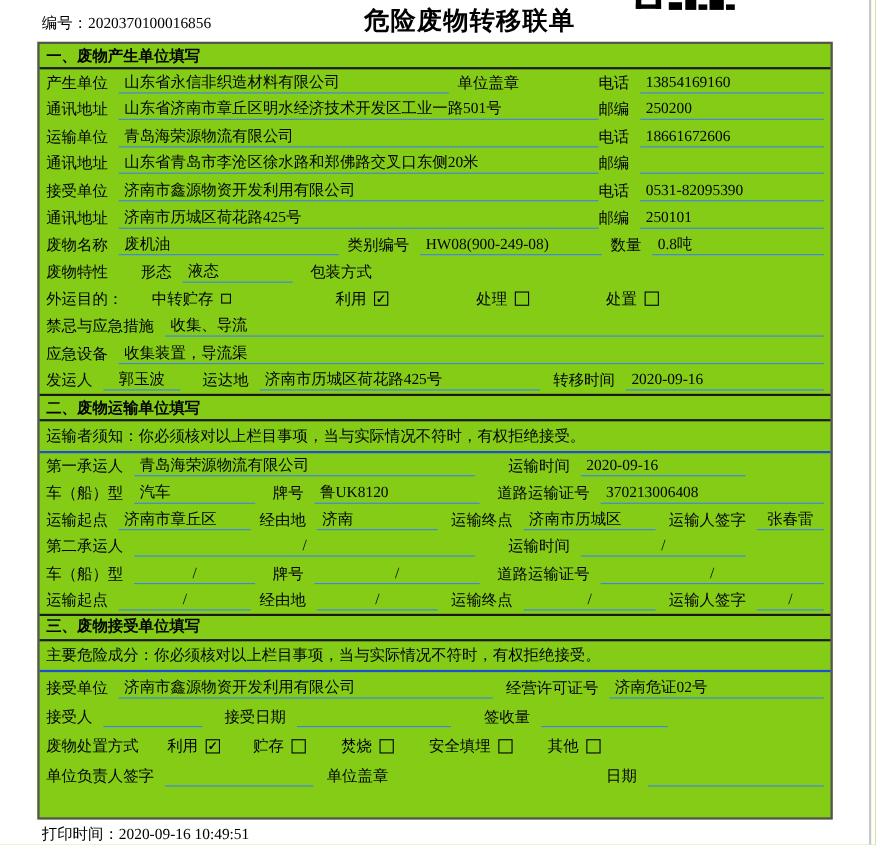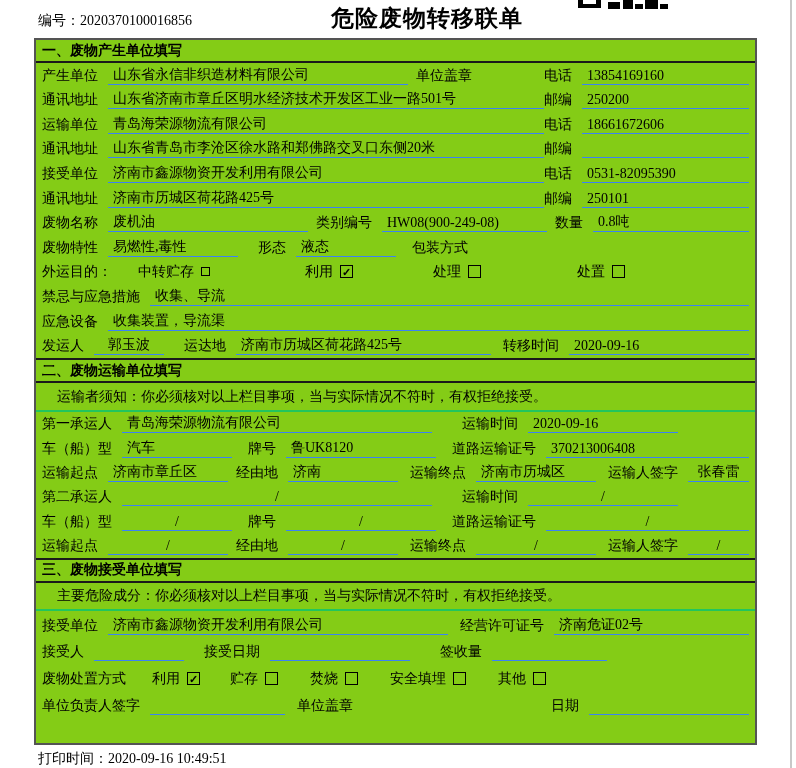--- a/index.html
+++ b/index.html
@@ -22,41 +22,41 @@
   
   .page-edge{position:absolute;left:790px;top:0;width:2px;height:768px;background:#c8c8c8;}
   
   .table{
     position:absolute;left:34px;top:38px;width:723px;height:707px;
     border:2px solid #545454;box-sizing:border-box;display:flex;flex-direction:column;background:#84cc16;
   }
   .sec-title{flex:0 0 auto;height:23px;display:flex;align-items:center;padding-left:6px;
     font-weight:bold;border-bottom:2px solid #1a1a1a;box-sizing:border-box;}
   .sec-title.mid{height:25px;border-top:2px solid #1a1a1a;}
-  .notice{flex:0 0 auto;display:flex;align-items:center;padding-left:21px;
-    border-bottom:2px solid #22c55e;box-sizing:border-box;}
+  .notice{flex:0 0 auto;display:flex;align-items:center;padding-left:6px;
+    border-bottom:2px solid #1d4ed8;box-sizing:border-box;}
   .n2{height:29px;} .n3{height:28px;}
   .row{flex:0 0 auto;display:flex;align-items:flex-end;padding:0 6px 3px 6px;box-sizing:border-box;}
   .r1{height:24.6px;} .r2{height:24.3px;} .r3{height:26.7px;}
   .lbl{flex:0 0 auto;white-space:nowrap;margin-right:10px;}
   .val{border-bottom:1px solid #3b82f6;white-space:nowrap;padding:0 5px;box-sizing:border-box;overflow:hidden;flex:0 0 auto;}
   .fill{flex:1 1 auto;}
   .sp{flex:1 1 auto;}
   .ctr{text-align:center;}
   .left{flex:0 0 502px;display:flex;align-items:flex-end;}
   .right{flex:1 1 auto;display:flex;align-items:flex-end;}
   .opt{display:flex;align-items:center;flex:0 0 auto;}
   .cb{flex:0 0 auto;width:13px;height:13px;border:1px solid #000;margin-left:7px;margin-bottom:1px;
     font-size:11px;line-height:13px;text-align:center;font-weight:bold;box-sizing:border-box;}
   .cb.sm{width:9px;height:9px;line-height:9px;font-size:8px;margin-bottom:2px;}
   .w70{width:70px;} .w90{width:90px;} .w100{width:100px;} .w110{width:110px;} .w115{width:115px;}
   .w120{width:120px;} .w130{width:130px;} .w135{width:135px;} .w140{width:140px;} .w150{width:150px;} .w160{width:160px;} .w165{width:165px;} .w200{width:200px;} .w230{width:230px;}
   .w255{width:255px;} .w300{width:300px;} .w310{width:310px;} .w340{width:340px;}
   .ml8{margin-left:8px;} .ml12{margin-left:12px;} .ml16{margin-left:16px;} .ml20{margin-left:20px;}
-  .ml30{margin-left:30px;} .ml36{margin-left:32px;align-items:center;} .ml80{margin-left:80px;} .ml95{margin-left:95px;} .ml150{margin-left:96px;}
+  .ml30{margin-left:30px;} .ml36{margin-left:32px;align-items:center;} .ml80{margin-left:80px;} .ml95{margin-left:95px;} .ml150{margin-left:70px;}
   .footer{position:absolute;left:38px;top:750px;white-space:nowrap;}
 </style>
 </head>
 <body>
 
 <div class="serial"><span>编号：</span><span>2020370100016856</span></div>
 <div class="doc-title">危险废物转移联单</div>
 <div class="qr">
   <div class="q-frame"></div>
     <div class="q1"></div>
@@ -142,21 +142,20 @@
     <span class="lbl">废物名称</span>
     <span class="val w200">废机油</span>
     <span class="lbl ml8">类别编号</span>
     <span class="val w165">HW08(900-249-08)</span>
     <span class="lbl ml8">数量</span>
     <span class="val fill">0.8吨</span>
   </div>
 
   <div class="row r1">
     <span class="lbl">废物特性</span>
-    <span class="val w130">易燃性,毒性</span>
     <span class="lbl ml20">形态</span>
     <span class="val w100">液态</span>
     <span class="lbl ml16">包装方式</span>
     <span class="sp"></span>
   </div>
 
   <div class="row r1">
     <span class="lbl">外运目的：</span>
     <span class="opt ml16">
       <span>中转贮存</span>

